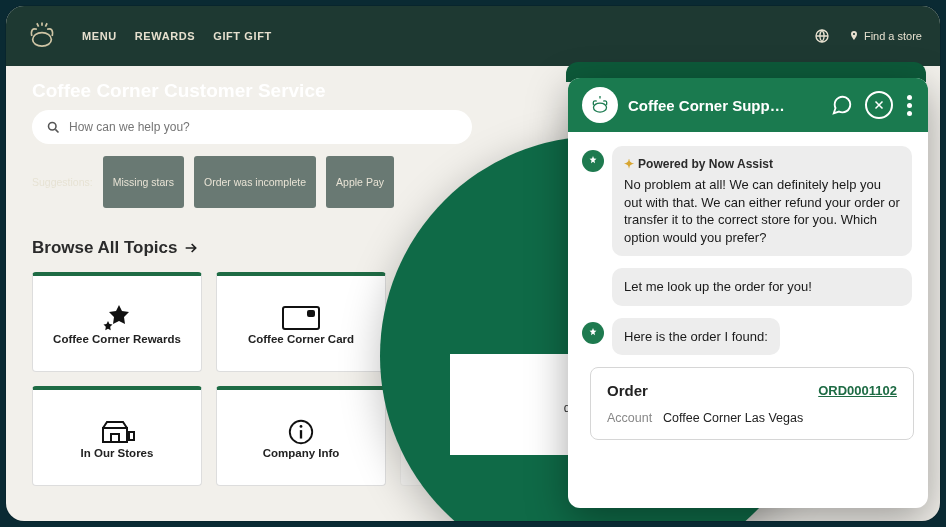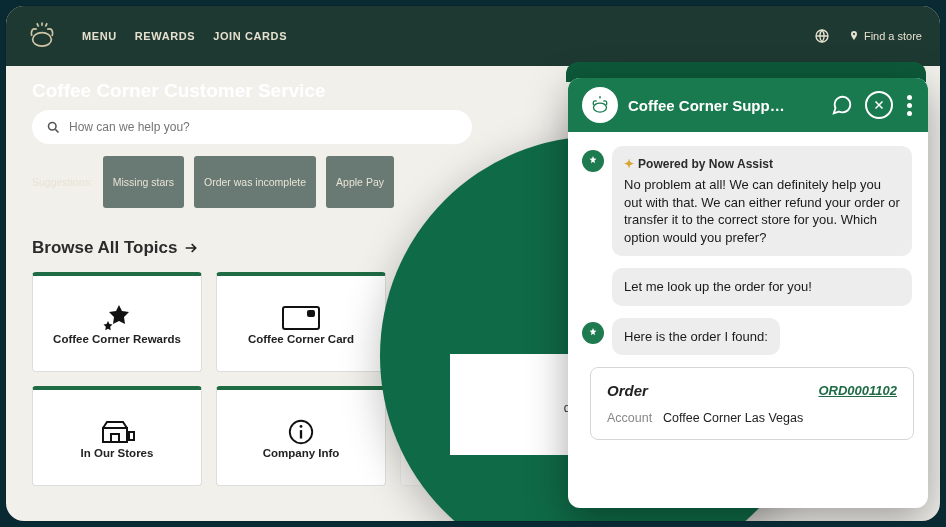--- a/index.html
+++ b/index.html
@@ -58,21 +58,21 @@
   .chat-menu i{ width:5px; height:5px; background:#fff; border-radius:50%;}
   .chat-body { padding: 14px; display:flex; flex-direction:column; gap:12px; overflow:auto; flex:1;}
   .row { display:flex; gap:8px; align-items:flex-start;}
   .bot-ava { width:22px; height:22px; border-radius:50%; background:#1e7a4f; display:flex; align-items:center; justify-content:center; flex-shrink:0; margin-top:4px;}
   .bot-ava svg{ width:12px; height:12px;}
   .bubble { background:#ededed; border-radius:10px; padding:10px 12px; font-size:13px; color:#1a1a1a; line-height:1.35; max-width:300px;}
   .powered { font-size:12px; font-weight:800; color:#2b2b2b; margin-bottom:4px; display:flex; align-items:center; gap:4px;}
   .spark { color:#d7a531; font-size:12px;}
   .indent { margin-left:30px;}
   .order-card { border:1px solid #d6d6d6; border-radius:8px; padding:14px 16px; margin-left:8px; }
-  .order-card .oh { display:flex; justify-content:space-between; align-items:center; margin-bottom:12px;font-style:italic;}
+  .order-card .oh { display:flex; justify-content:space-between; align-items:center; margin-bottom:12px;}
   .order-card .oh .t { font-size:15px; font-weight:800; color:#222;}
   .order-card .oh .id { font-size:13px; font-weight:800; color:#1e6b44; text-decoration:underline; }
   .kv { display:flex; font-size:12.5px; color:#555; margin-top:6px;}
   .kv .k { width:56px; color:#888;}
   .kv .v { color:#222;}
 
   svg { display:block; }
 </style>
 </head>
 <body>
@@ -84,21 +84,21 @@
       <svg viewBox="0 0 40 40" width="34" height="34">
           <g fill="none" stroke="#cfc5a5" stroke-width="2">
             <ellipse cx="20" cy="24" rx="11" ry="8"></ellipse>
             <path d="M8 20 Q6 10 14 12 M32 20 Q34 10 26 12 M20 8 L20 4 M16 9 L14 5 M24 9 L26 5"></path>
           </g>
         </svg>
     </div>
     <nav class="nav">
       <a>MENU</a>
       <a>REWARDS</a>
-      <a>JOIN CARDS</a>
+      <a>GIFT GIFT</a>
     </nav>
     <div class="header-right">
       <span class="globe">
         <svg viewBox="0 0 24 24" width="16" height="16" fill="none" stroke="#e6e0cf" stroke-width="2">
             <circle cx="12" cy="12" r="9"></circle>
             <path d="M3 12h18M12 3a14 14 0 010 18M12 3a14 14 0 000 18"></path>
           </svg>
       </span>
       <span class="find-store">
         <svg viewBox="0 0 24 24" width="12" height="12" fill="#e6e0cf">

